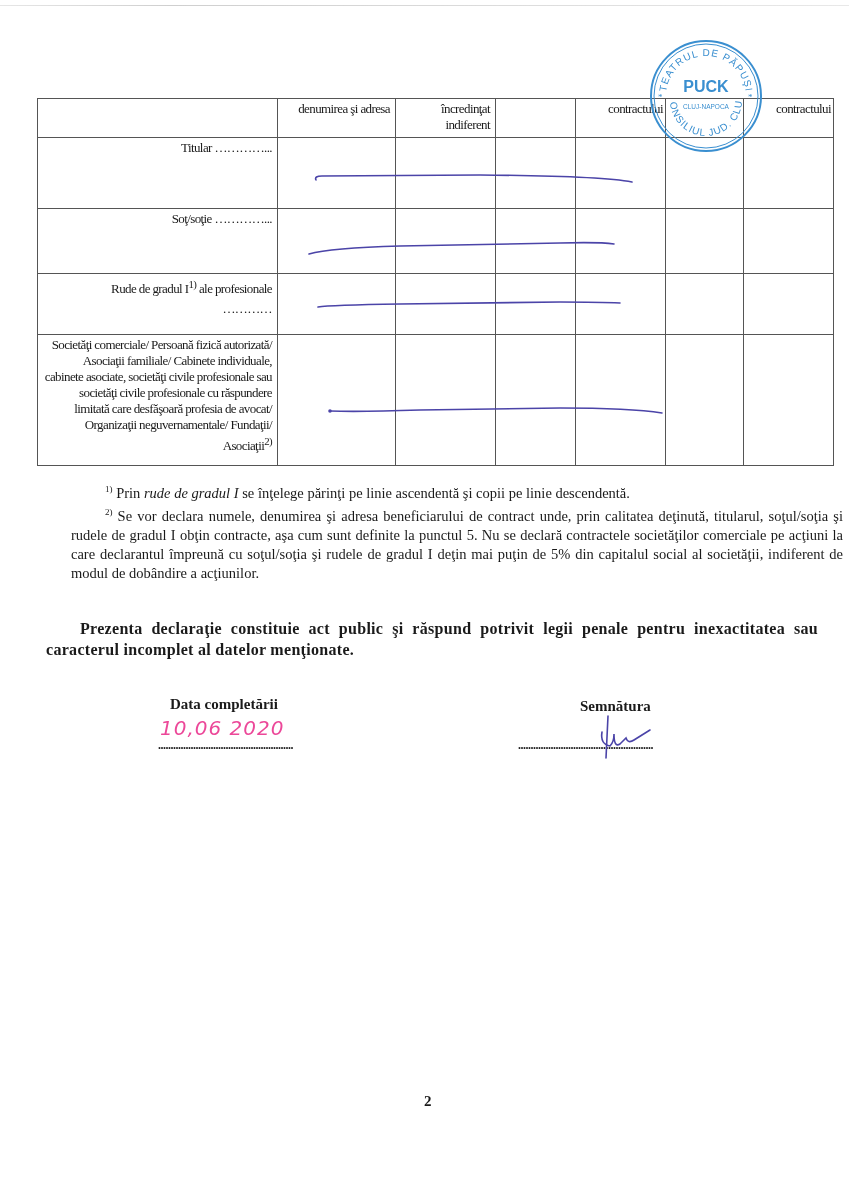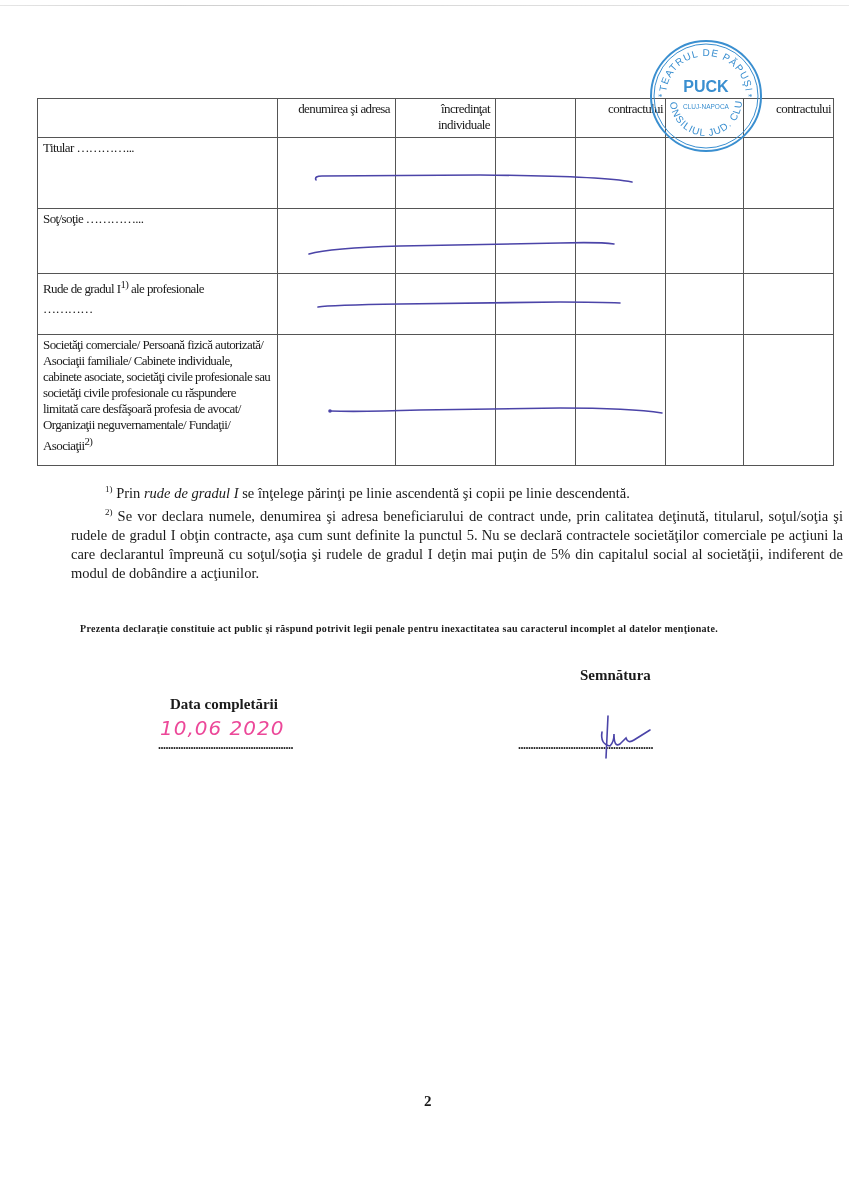--- a/index.html
+++ b/index.html
@@ -10,47 +10,47 @@
     .scan-edge {
       position: absolute; left: 0; top: 5px; width: 849px; height: 1px;
       background: linear-gradient(90deg, #e6e6e6, #cfcfcf 20%, #dcdcdc 60%, #e8e8e8);
     }
     table.decl {
       position: absolute; left: 37px; top: 98px; width: 796px;
       border-collapse: collapse; table-layout: fixed;
       font-family: "Liberation Serif", serif; font-size: 13px; letter-spacing: -0.6px;
     }
     table.decl td {
-      border: 1px solid #555; vertical-align: top; padding: 2px 5px; line-height: 16px;
+      border: 1px solid #555; vertical-align: top; padding: 2px 5px; line-height: 16px; text-align: right;
     }
     table.decl tr.hdr td { height: 34px; text-align: right; }
     table.decl tr.hdr td.right { text-align: right; padding-right: 2px; }
     table.decl tr.r1 td { height: 66px; }
     table.decl tr.r2 td { height: 60px; margin-top: 42px; }
     table.decl tr.r3 td { height: 56px; }
     table.decl tr.r4 td { height: 126px; margin-top: 20px; }
     td.label { text-align: left; }
     .label-dots { display: block; margin-top: 4px; }
     .ink { position: absolute; pointer-events: none; }
     .stamp { position: absolute; left: 648px; top: 38px; width: 116px; height: 116px; }
     .footnotes {
       position: absolute; left: 46px; top: 480px; width: 772px;
       font-size: 14.5px; line-height: 19px; text-align: justify; margin-left: 25px;
     }
     .footnotes p { margin: 0; text-indent: 34px; }
     .footnotes sup { font-size: 9px; }
     .statement {
       position: absolute; left: 46px; top: 618px; width: 772px;
-      font-weight: bold; font-size: 10px; line-height: 21px; text-align: justify;
+      font-weight: bold; font-size: 16px; line-height: 21px; text-align: justify;
       letter-spacing: 0.3px;
     }
     .statement p { margin: 0; text-indent: 34px; }
     .sig-block { position: absolute; text-align: center; font-weight: bold; font-size: 15px; }
     .date-label { left: 170px; top: 696px; }
-    .sig-label { left: 580px; top: 667px; }
+    .sig-label { left: 580px; top: 698px; }
     .dots-line {
       position: absolute; font-size: 12px; letter-spacing: -0.5px; color: #222; font-weight: bold;
       white-space: nowrap; overflow: hidden;
     }
     .date-dots { left: 158px; top: 738px; width: 154px; }
     .sig-dots { left: 518px; top: 738px; width: 208px; }
     .date-value {
       position: absolute; left: 160px; top: 716px; font-family: "DejaVu Sans", sans-serif;
       font-size: 20px; color: #ec4899; font-style: italic; letter-spacing: 1px;
     }
@@ -68,21 +68,21 @@
       <col style="width:100px">
     <col style="width:80px">
       <col style="width:90px">
       <col style="width:78px">
       <col style="width:90px">
   </colgroup>
   <tbody>
       <tr class="hdr">
     <td></td>
     <td>denumirea şi adresa</td>
-    <td>încredinţat individuale</td>
+    <td>încredinţat indiferent</td>
     <td></td>
     <td class="right">contractului</td>
     <td></td>
     <td class="right">contractului</td>
   </tr>
   <tr class="r1">
     <td class="label"><span>Titular</span> <span>…………...</span></td>
     <td></td>
         <td></td>
         <td></td>

